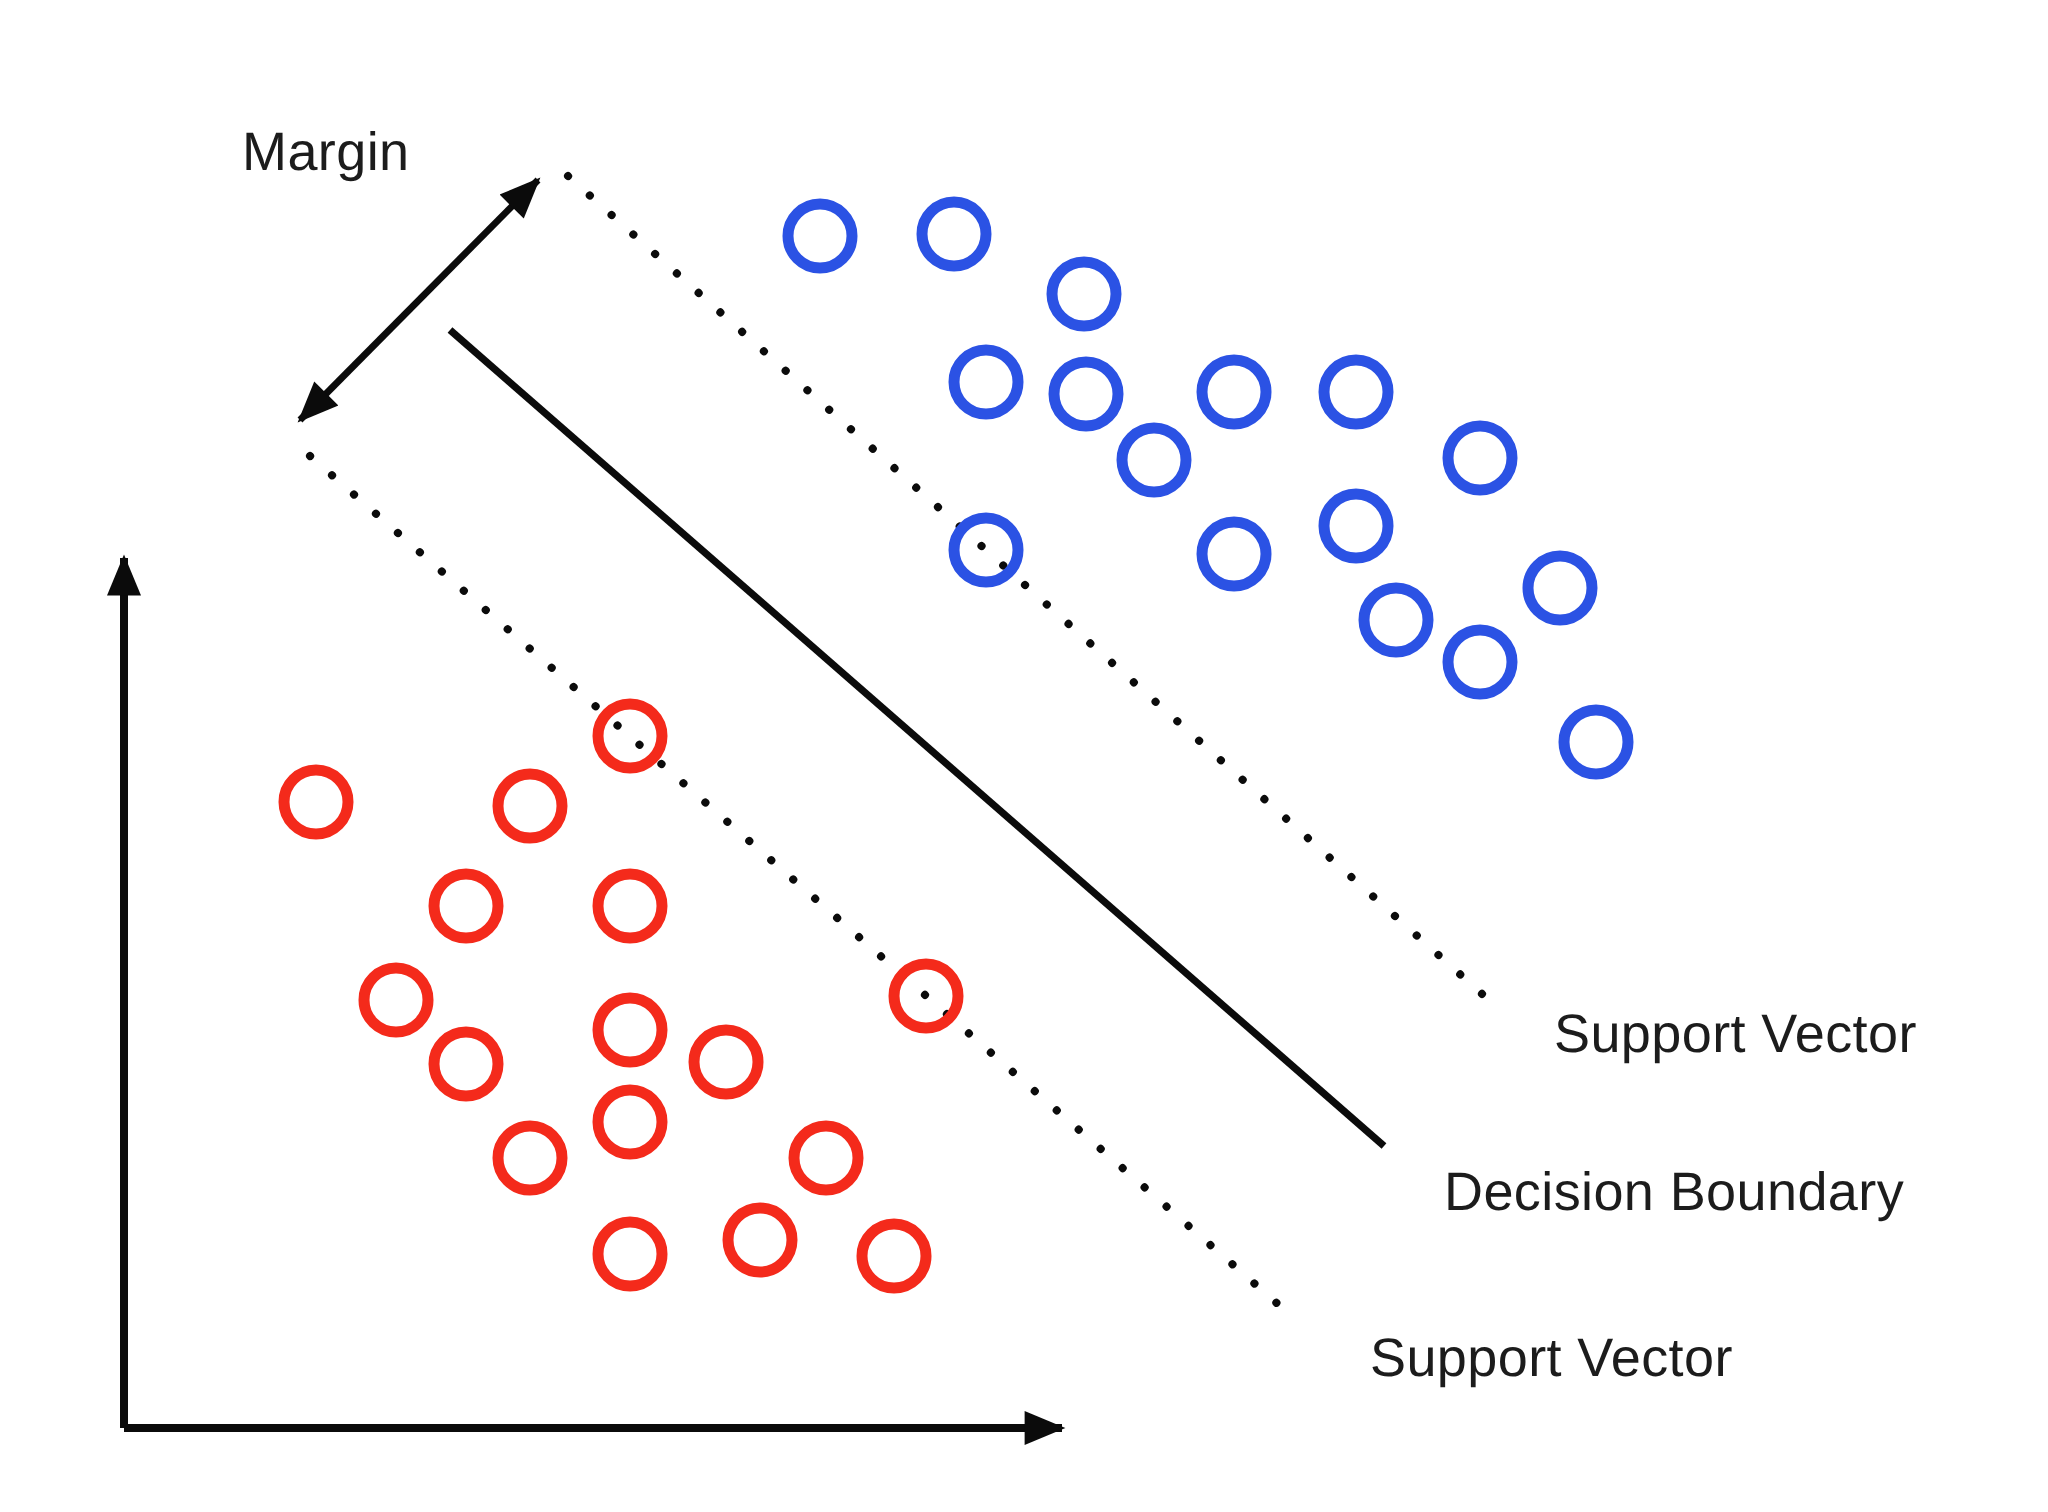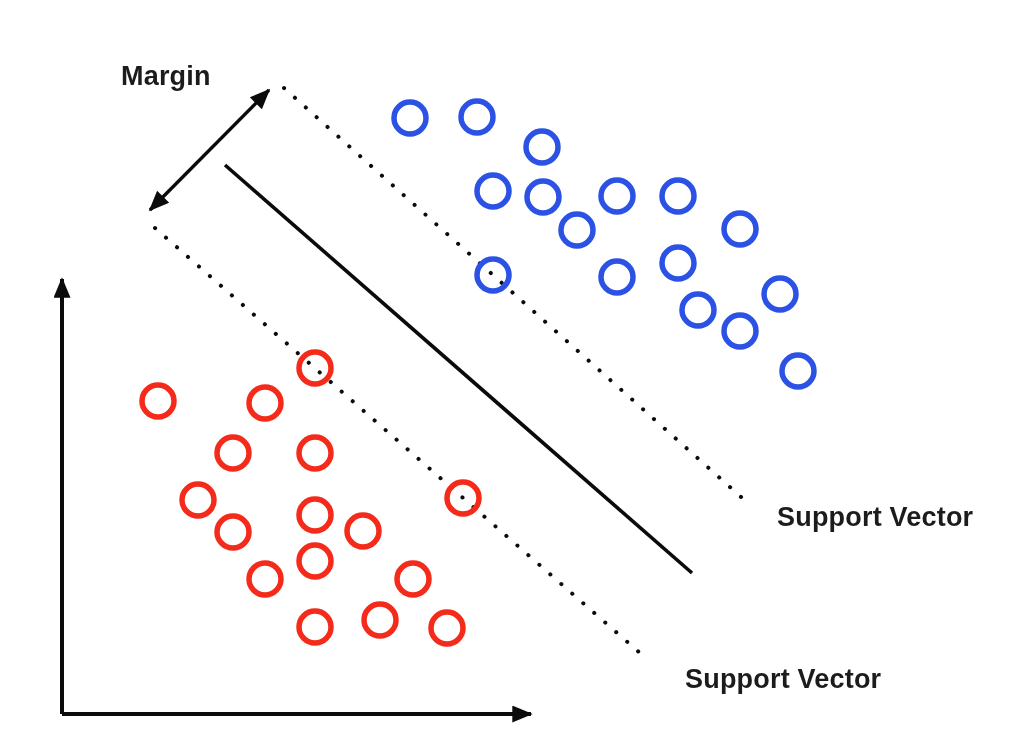--- a/index.html
+++ b/index.html
@@ -7,21 +7,20 @@
     padding: 0;
     background: #ffffff;
   }
   .stage {
     position: relative;
     width: 1024px;
     height: 756px;
     background: #ffffff;
     overflow: hidden;
     font-family: "Liberation Sans", sans-serif;
-    font-weight: bold;
   }
   .stage svg {
     position: absolute;
     left: 0;
     top: 0;
   }
   .diagram-label {
     position: absolute;
     font-size: 27px;
     line-height: 1.05;
@@ -83,14 +82,15 @@
           <circle cx="413" cy="579" r="16" fill="none" stroke="#f42a1b" stroke-width="5.5"></circle>
           <circle cx="315" cy="627" r="16" fill="none" stroke="#f42a1b" stroke-width="5.5"></circle>
           <circle cx="380" cy="620" r="16" fill="none" stroke="#f42a1b" stroke-width="5.5"></circle>
           <circle cx="447" cy="628" r="16" fill="none" stroke="#f42a1b" stroke-width="5.5"></circle>
         </g>
       </g>
   </svg>
 
   <div class="diagram-label" id="lbl-margin" style="left: 121px; top: 62px;">Margin</div>
   <div class="diagram-label" id="lbl-support_vector_top" style="left: 777px; top: 503px;">Support Vector</div>
+  <div class="diagram-label" id="lbl-decision_boundary" style="left: 722px; top: 582px;">Decision Boundary</div>
   <div class="diagram-label" id="lbl-support_vector_bottom" style="left: 685px; top: 665px;">Support Vector</div>
 </div>
 
 </body></html>

